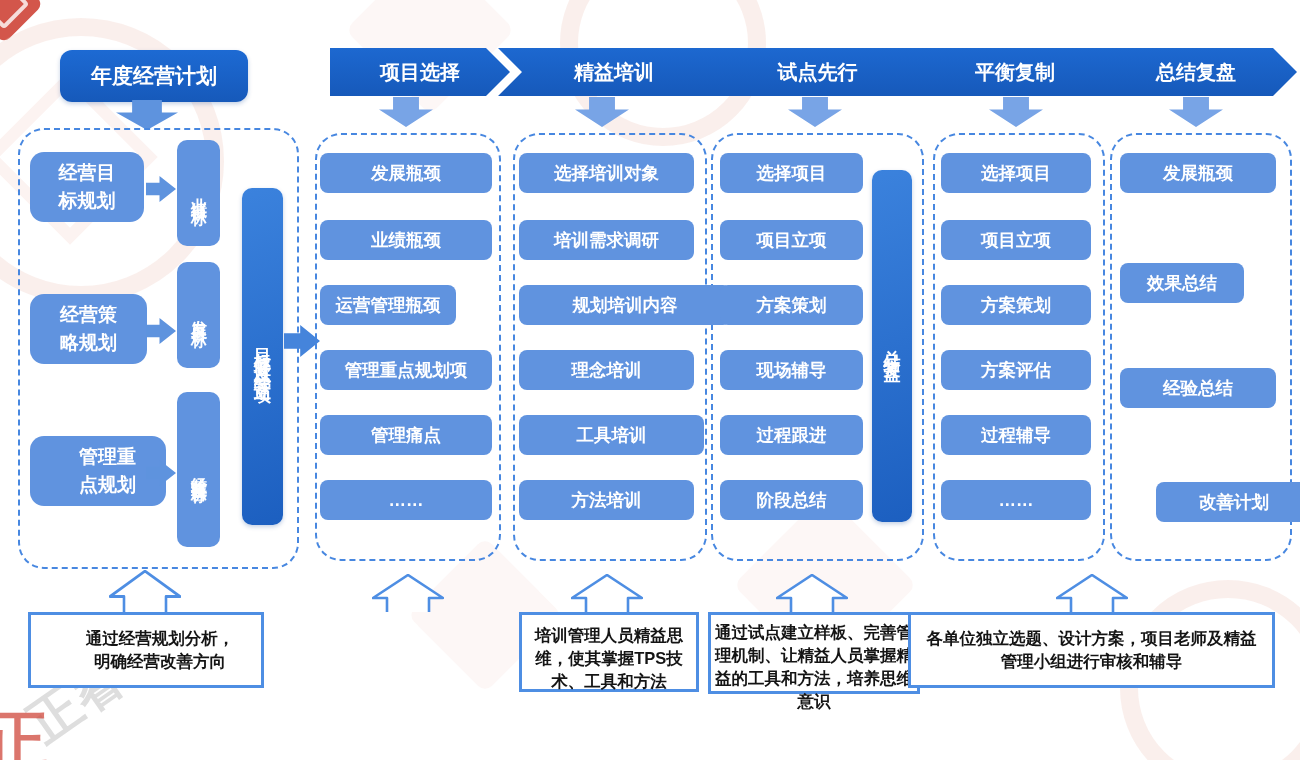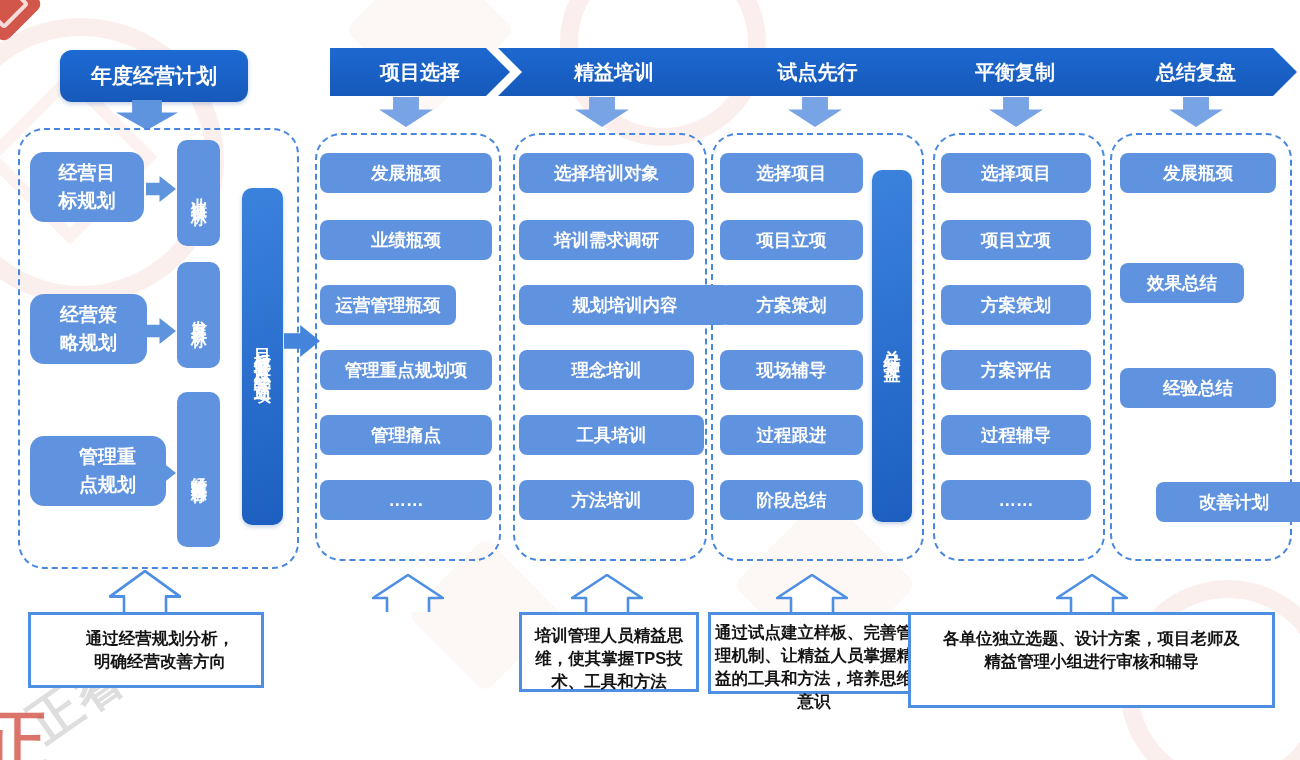--- a/index.html
+++ b/index.html
@@ -176,16 +176,16 @@
         <path d="M15 38 L15 24 L1 24 L36 1 L71 24 L57 24 L57 38" fill="#ffffff" stroke="#4e8ee3" stroke-width="2.6" stroke-linejoin="round"></path>
       </svg>
     <svg class="uparrow" style="left:1056px;" viewBox="0 0 72 38" preserveAspectRatio="none">
         <path d="M15 38 L15 24 L1 24 L36 1 L71 24 L57 24 L57 38" fill="#ffffff" stroke="#4e8ee3" stroke-width="2.6" stroke-linejoin="round"></path>
       </svg>
 
     <div class="abs note note-center" style="left:28px;top:612px;width:236px;height:76px;padding-left:28px;">通过经营规划分析，
 明确经营改善方向</div>
     <div class="abs note note-left" style="left:519px;top:612px;width:180px;height:80px;">培训管理人员精益思维，使其掌握TPS技术、工具和方法</div>
     <div class="abs note note-left" style="left:708px;top:612px;width:212px;height:82px;padding:6px 4px;">通过试点建立样板、完善管理机制、让精益人员掌握精益的工具和方法，培养思维意识</div>
-    <div class="abs note note-left" style="left:908px;top:612px;width:367px;height:96px;padding:12px 30px;">各单位独立选题、设计方案，项目老师及精益管理小组进行审核和辅导</div>
+    <div class="abs note note-left" style="left:908px;top:612px;width:367px;height:76px;padding:12px 14px;">各单位独立选题、设计方案，项目老师及精益管理小组进行审核和辅导</div>
 
   </div>
 </div>
 
 </body></html>

